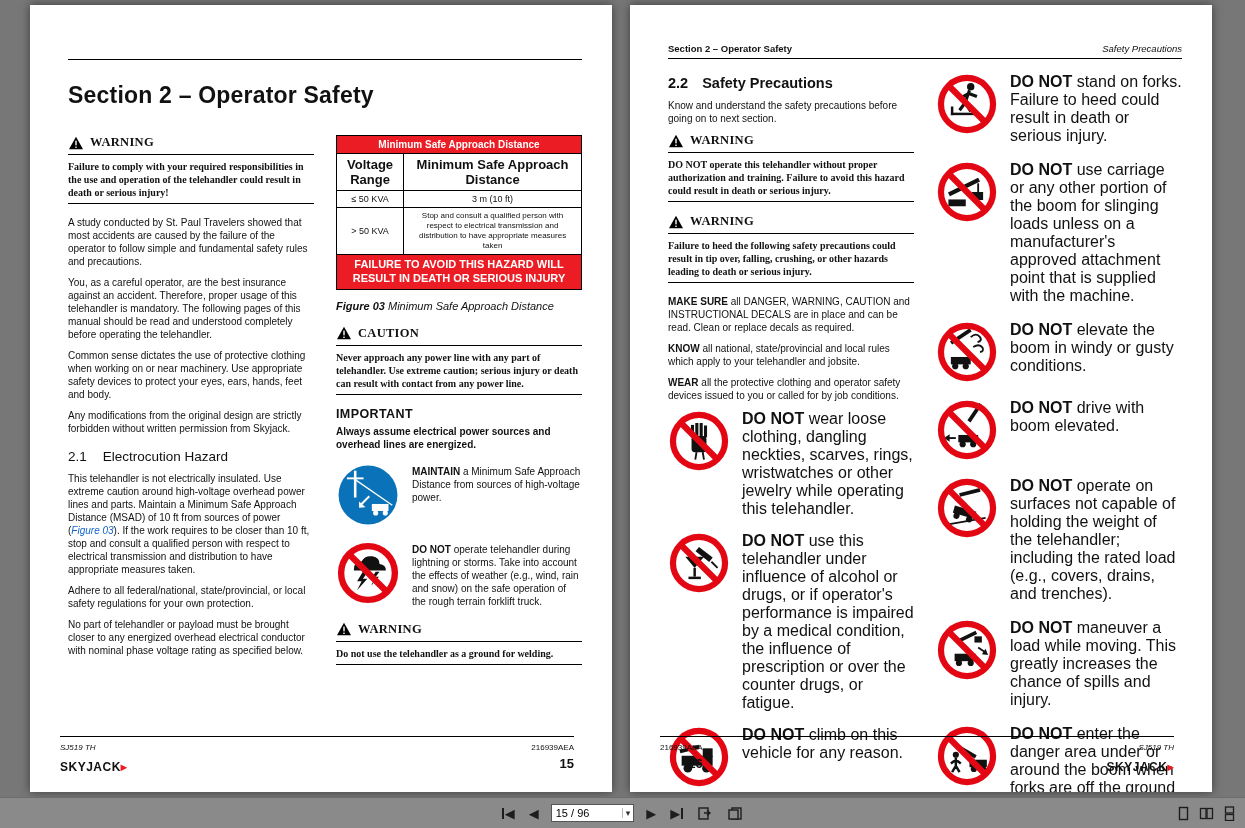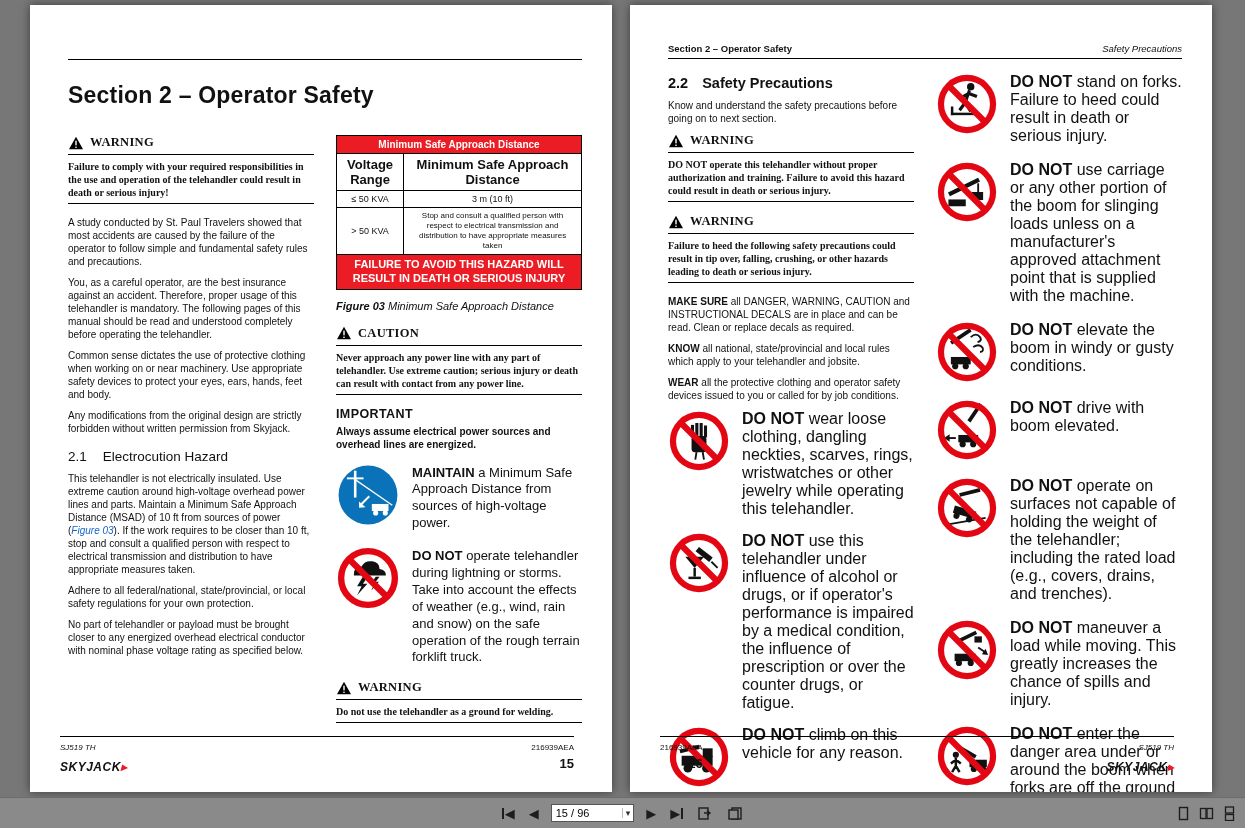--- a/index.html
+++ b/index.html
@@ -37,41 +37,41 @@
   .redfoot { background:#ec1c24; color:#fff; font-weight:bold; font-size:11px; line-height:1.25; }
   .subhdr { font-weight:bold; font-size:13px; }
   td.small { font-size:8px; line-height:1.25; }
 
   .figcap { text-align:left; font-size:11px; font-style:italic; margin:10px 0 14px 0; }
 
   .imphead { font-size:12.5px; font-weight:bold; letter-spacing:.4px; margin:10px 0 4px 0; }
 
   .iconrow { display:flex; gap:12px; margin:12px 0 14px 0; align-items:flex-start; }
   .ban, .bluecirc { width:64px; height:64px; flex:0 0 auto; }
-  .iconrow .txt { font-size:13px; line-height:1.3; padding-top:2px; }
+  .iconrow .txt { font-size:10px; line-height:1.3; padding-top:2px; }
 
   
   .hdr16 { display:flex; justify-content:space-between; font-size:9.5px; margin-top:12px; }
   .hdr16 .l { font-weight:bold; }
   .hdr16 .r { font-style:italic; }
   .hdr-rule { border-top:1.2px solid #000; margin:4px 0 14px 0; }
   h2.sub22 { font-size:14.5px; font-weight:bold; margin:2px 0 8px 0; }
   h2.sub22 .num { margin-right:14px; }
   .iconrow16 { display:flex; gap:12px; margin:0 0 14px 0; align-items:flex-start; }
   .iconrow16 .ban { width:62px; height:62px; }
   .rcol16 .iconrow16 { margin-bottom:16px;justify-content:flex-end; }
 
   
   .pfoot { position:absolute; left:30px; right:38px; bottom:16px; }
   .footrule { border-top:1.2px solid #000; margin-bottom:5px; }
   .footrow { display:flex; justify-content:space-between; align-items:flex-start; }
   .footcell { font-size:8px; line-height:1.5; }
   .footcell.right { text-align:right; }
   .pagenum { font-size:13px; font-weight:bold;text-align:right; }
-  .skylogo { font-size:12px; font-weight:bold; font-style:italic; letter-spacing:.5px; margin-top:4px; position:relative; }
+  .skylogo { font-size:12px; font-weight:bold; letter-spacing:.5px; margin-top:4px; position:relative; }
   .skylogo .redmark { color:#ec1c24; }
 
   
   .toolbar { position:absolute; left:0; right:0; bottom:0; height:31px; background:#8a8a8a; border-top:1px solid #6c6c6c; display:flex; align-items:center; justify-content:center; }
   .navgroup { display:flex; align-items:center; gap:10px; }
   .tbtn { background:transparent; border:none; color:#1d1d1d; font-size:13px; line-height:1; cursor:pointer; display:flex; align-items:center; gap:1px; padding:2px; }
   .tbtn .bar { display:inline-block; width:2px; height:11px; background:#1d1d1d; }
   .pagebox { display:flex; align-items:center; background:#fff; border:1px solid #555; height:18px; }
   .pagebox input { border:none; outline:none; width:70px; height:16px; font-size:11px; padding:0 4px; font-family:"Liberation Sans", sans-serif; }
   .pagebox .dd { font-size:9px; color:#333; padding:0 3px; border-left:1px solid #bbb; cursor:pointer; }

